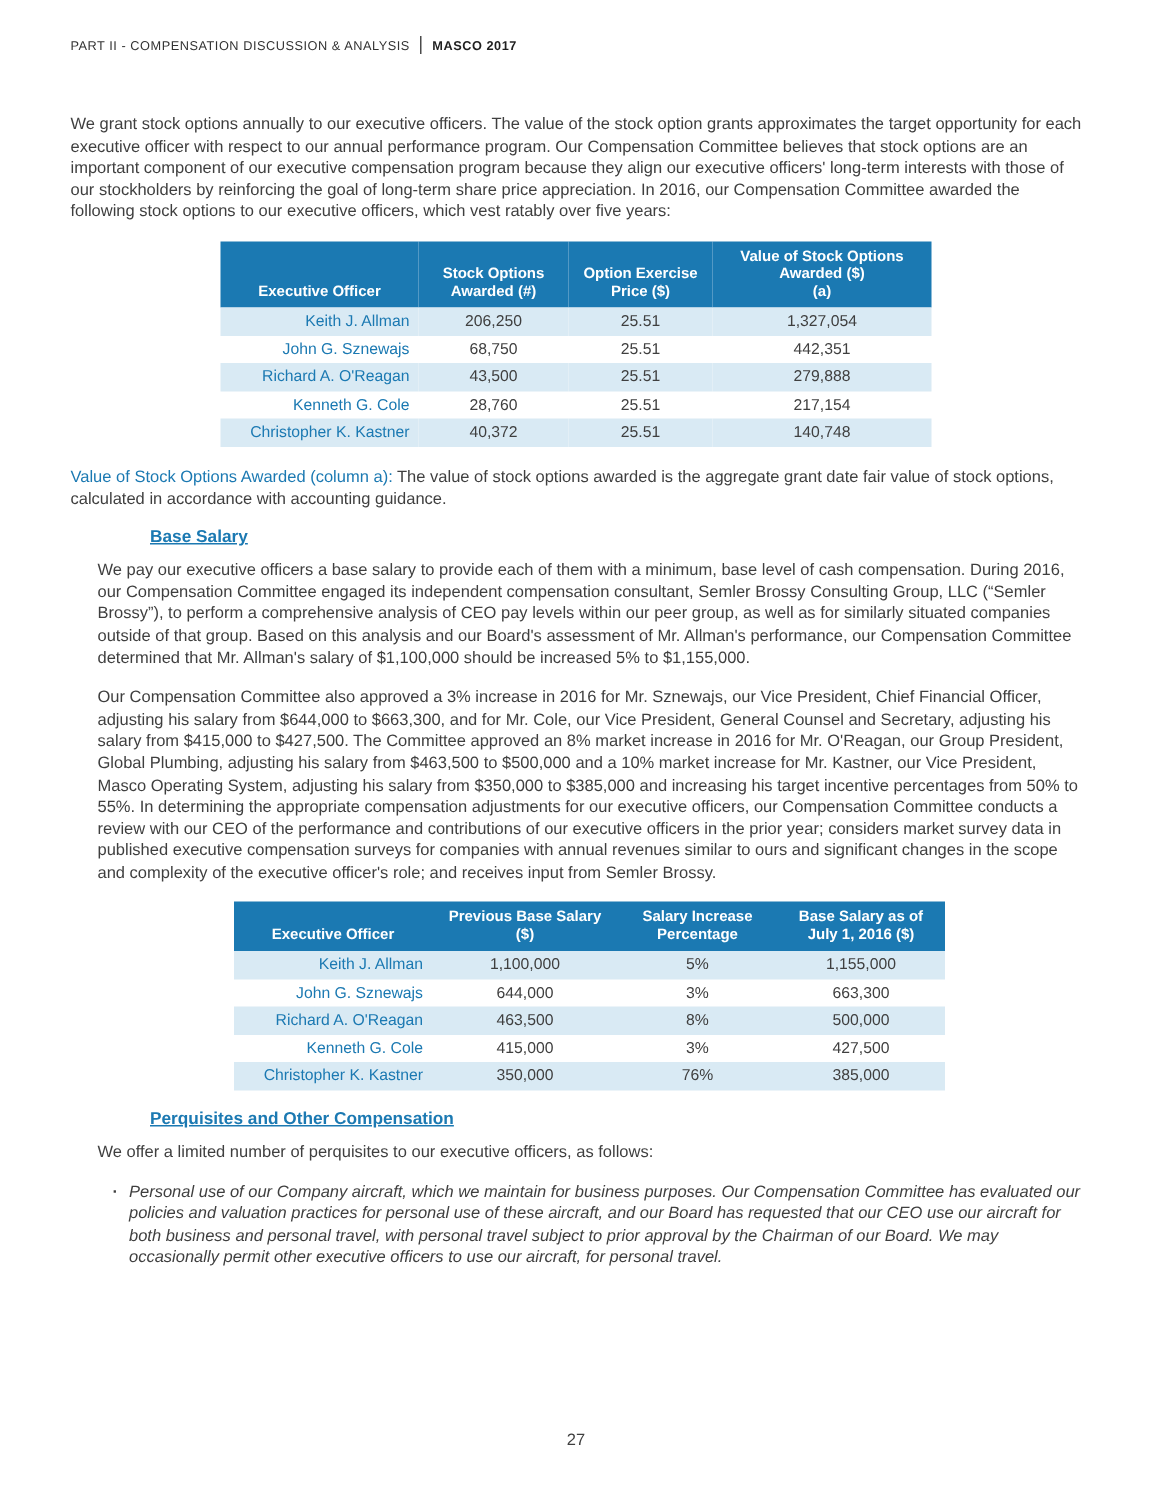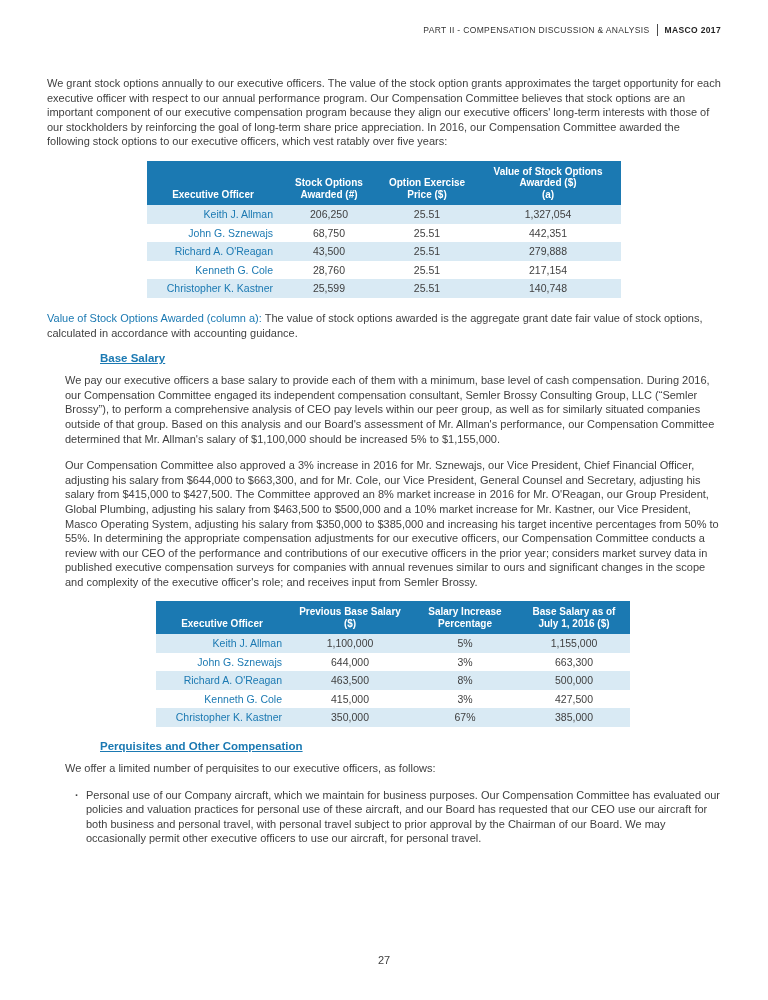--- a/index.html
+++ b/index.html
@@ -7,38 +7,38 @@
     --row-alt:#d9eaf4;
     --body-text:#3f3f3f;
   }
   *{box-sizing:border-box;}
   html,body{margin:0;padding:0;}
   body{
     width:768px;height:1000px;background:#ffffff;
     font-family:"Liberation Sans",sans-serif;color:var(--body-text);
   }
   .page{width:768px;height:1000px;padding:24px 47px 0;position:relative;overflow:hidden;background:#fff;}
-  .doc-header{display:flex;justify-content:flex-end;align-items:center;font-size:8.5px;letter-spacing:.35px;color:#333;margin-bottom:40px;white-space:nowrap;}
+  .doc-header{display:flex;align-items:center;font-size:8.5px;letter-spacing:.35px;color:#333;margin-bottom:40px;white-space:nowrap;}
   .hdr-brand{font-weight:700;color:#1f1f1f;}
   .hdr-divider{width:1px;height:12px;background:#4a4a4a;margin:0 7px;display:inline-block;}
   .section-heading{color:var(--accent-blue);font-size:13.5px;font-weight:700;margin:0 0 7px;}
   .mt{margin-top:2px;}
   .body{font-size:11px;line-height:14.6px;margin:0 0 12px;}
   .subheading{color:var(--accent-blue);font-size:11.5px;font-weight:700;text-decoration:underline;margin:0 0 9px;padding-left:35px;}
   .subsection{margin-left:18px;}
   .comp-table{border-collapse:collapse;width:474px;margin:2px auto 13px;font-size:10.5px;table-layout:fixed;}
   .comp-table th{background:var(--accent-blue);color:#fff;font-weight:700;font-size:10px;line-height:11.5px;vertical-align:bottom;text-align:center;padding:5px 6px;}
   .comp-table td{padding:3px 6px;text-align:center;line-height:12.5px;}
   .comp-table td.officer{text-align:right;color:var(--accent-blue);padding-left:8px;}
   .comp-table tbody tr:nth-child(odd){background:var(--row-alt);}
   .hdr-note{display:block;}
   .note-label{color:var(--accent-blue);}
   .bullet-item{display:flex;font-size:11px;line-height:14.6px;margin:0 0 12px 10px;}
   .bullet-glyph{flex:0 0 11px;font-weight:700;}
-  .bullet-text{flex:1;}
+  .bullet-text{flex:1;font-style:italic;}
   .page-footer{position:absolute;left:0;right:0;bottom:34px;text-align:center;font-size:11px;color:#3f3f3f;}
   .t1 .c1{width:132px}.t1 .c2{width:100px}.t1 .c3{width:96px}.t1 .c4{width:146px}
   .t2 .c1{width:132px}.t2 .c2{width:124px}.t2 .c3{width:106px}.t2 .c4{width:112px}
 </style>
 </head>
 <body>
 
 <div class="page">
 
   <header class="doc-header">
@@ -87,21 +87,21 @@
             <td>279,888</td>
           </tr>
           <tr>
             <td class="officer">Kenneth G. Cole</td>
             <td>28,760</td>
             <td>25.51</td>
             <td>217,154</td>
           </tr>
           <tr>
             <td class="officer">Christopher K. Kastner</td>
-            <td>25,599</td>
+            <td>40,372</td>
             <td>25.51</td>
             <td>140,748</td>
           </tr>
         </tbody>
       </table>
 
       <p class="body"><span class="note-label">Value of Stock Options Awarded (column a):</span> <span>The value of stock options awarded is the aggregate grant date fair value of stock options, calculated in accordance with accounting guidance.</span></p>
     </section>
 
     <section>
@@ -147,21 +147,21 @@
             </tr>
             <tr>
               <td class="officer">Kenneth G. Cole</td>
               <td>415,000</td>
               <td>3%</td>
               <td>427,500</td>
             </tr>
             <tr>
               <td class="officer">Christopher K. Kastner</td>
               <td>350,000</td>
-              <td>67%</td>
+              <td>76%</td>
               <td>385,000</td>
             </tr>
           </tbody>
         </table>
       </div>
 
       <div class="subsection">
         <h3 class="subheading">Perquisites and Other Compensation</h3>
         <p class="body">We offer a limited number of perquisites to our executive officers, as follows:</p>
         <div class="bullet-item">

